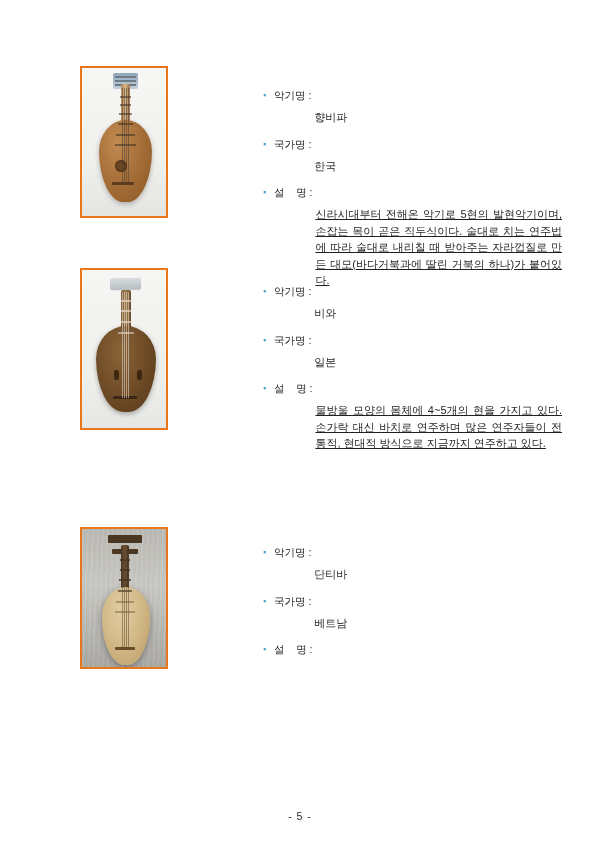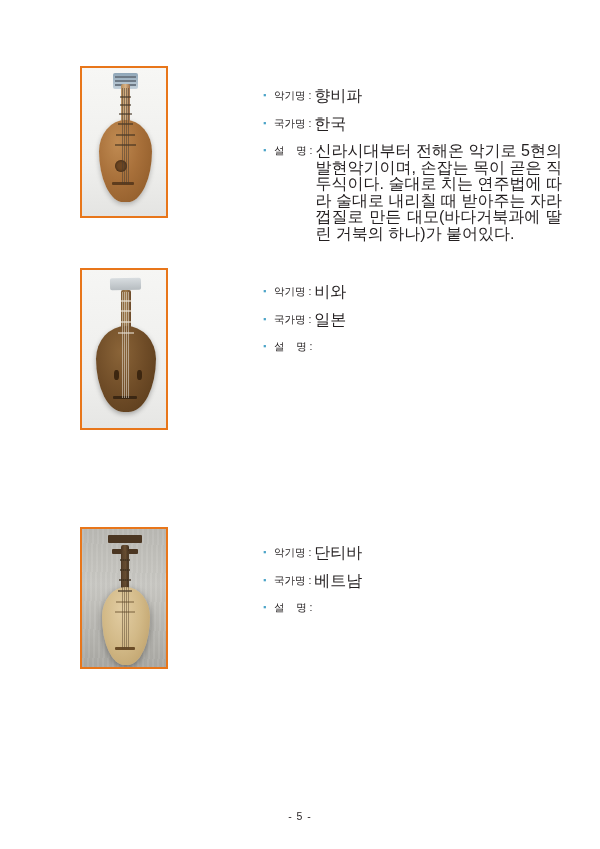--- a/index.html
+++ b/index.html
@@ -62,31 +62,33 @@
     text-align: left;
     padding-left: 1px;
   }
   .bullet-label {
     font-size: 10.5px;
     line-height: 15px;
     white-space: pre;
     flex: none;
   }
   .bullet-text {
-    font-size: 16px;
+    font-size: 11px;
     line-height: 16.5px;
     text-align: justify;
     text-justify: inter-character;
     word-break: break-all;
+    margin-top: 21px;
   }
   .desc-row .bullet-text {
     text-indent: 0;
   }
   .desc-body {
     display: block;
+    text-decoration: underline;
   }
 
   
   .footer {
     position: absolute;
     left: 0;
     right: 0;
     bottom: 27px;
     text-align: center;
     font-size: 10.5px;
@@ -278,20 +280,21 @@
       <span class="bullet-text">비와</span>
     </div>
     <div class="bullet-row">
       <span class="bullet-mark">▪</span>
       <span class="bullet-label">국가명 : </span>
       <span class="bullet-text">일본</span>
     </div>
     <div class="bullet-row desc-row">
       <span class="bullet-mark">▪</span>
       <span class="bullet-label">설    명 : </span>
+      <span class="bullet-text desc-body">물방울 모양의 몸체에 4~5개의 현을 가지고 있다. 손가락 대신 바치로 연주하며 많은 연주자들이 전통적, 현대적 방식으로 지금까지 연주하고 있다.</span>
     </div>
   </div>
 
   <div class="entry" style="left:80px; top:527px;">
     <div class="photo-frame" style="width:88px; height:142px;">
       <div class="photo-inner">
         <div class="p3-bg"></div>
         <div class="p3-grain"></div>
         <div class="lute">
           <div class="p3-head"></div>

